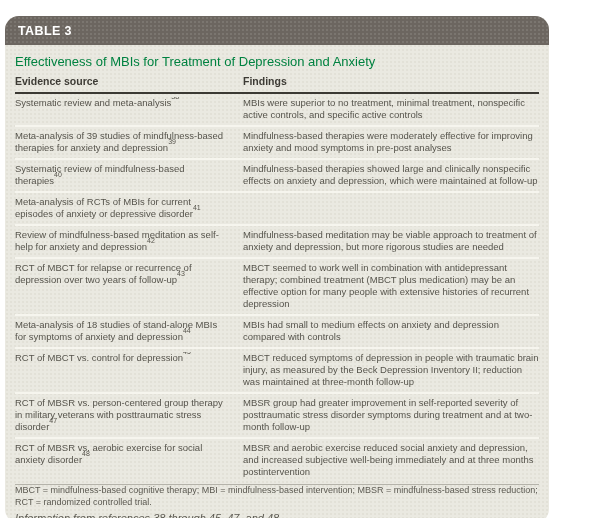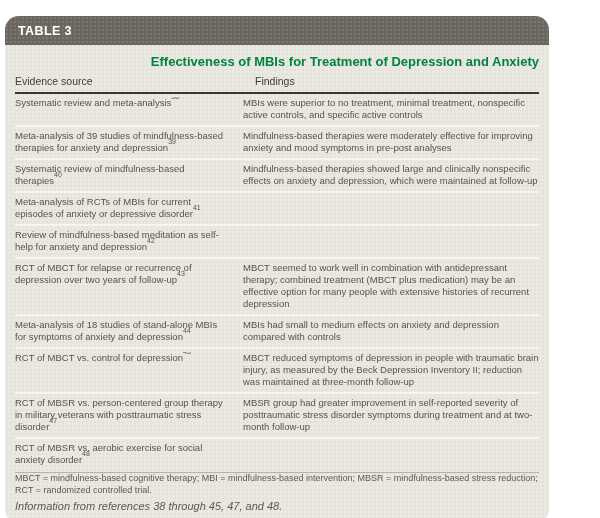--- a/index.html
+++ b/index.html
@@ -32,30 +32,29 @@
   .table-tag {
     color: #ffffff;
     font-size: 12.5px;
     font-weight: bold;
     letter-spacing: 0.4px;
   }
   .card-body { padding: 0 10px; }
   .title {
     color: #008240;
     font-size: 13px;
-    font-weight: bold;
+    font-weight: normal;
     margin: 9px 0 6px 0;
-    text-align: right;
   }
   .colheads {
     display: grid;
     grid-template-columns: 214px 1fr;
-    column-gap: 26px;
+    column-gap: 14px;
     font-size: 10.5px;
-    font-weight: normal;
+    font-weight: bold;
     color: #3d3b35;
     padding-bottom: 5px;
     border-bottom: 2px solid #3b3933;
   }
   .row {
     display: grid;
     grid-template-columns: 214px 1fr;
     column-gap: 14px;
     padding: 3px 0 4px 0;
     border-top: 2px solid #f6f5ee;
@@ -115,20 +114,21 @@
     <div class="cell"><span class="ev-text">Systematic review of mindfulness-based therapies</span><sup class="ref">40</sup></div>
     <div class="cell"><span class="fi-text">Mindfulness-based therapies showed large and clinically nonspecific effects on anxiety and depression, which were maintained at follow-up</span></div>
   </div>
 
   <div class="row">
     <div class="cell"><span class="ev-text">Meta-analysis of RCTs of MBIs for current episodes of anxiety or depressive disorder</span><sup class="ref">41</sup></div>
   </div>
 
   <div class="row">
     <div class="cell"><span class="ev-text">Review of mindfulness-based meditation as self-help for anxiety and depression</span><sup class="ref">42</sup></div>
+    <div class="cell"><span class="fi-text">Mindfulness-based meditation may be viable approach to treatment of anxiety and depression, but more rigorous studies are needed</span></div>
   </div>
 
   <div class="row">
     <div class="cell"><span class="ev-text">RCT of MBCT for relapse or recurrence of depression over two years of follow-up</span><sup class="ref">43</sup></div>
     <div class="cell"><span class="fi-text">MBCT seemed to work well in combination with antidepressant therapy; combined treatment (MBCT plus medication) may be an effective option for many people with extensive histories of recurrent depression</span></div>
   </div>
 
   <div class="row">
     <div class="cell"><span class="ev-text">Meta-analysis of 18 studies of stand-alone MBIs for symptoms of anxiety and depression</span><sup class="ref">44</sup></div>
     <div class="cell"><span class="fi-text">MBIs had small to medium effects on anxiety and depression compared with controls</span></div>
@@ -139,20 +139,21 @@
     <div class="cell"><span class="fi-text">MBCT reduced symptoms of depression in people with traumatic brain injury, as measured by the Beck Depression Inventory II; reduction was maintained at three-month follow-up</span></div>
   </div>
 
   <div class="row">
     <div class="cell"><span class="ev-text">RCT of MBSR vs. person-centered group therapy in military veterans with posttraumatic stress disorder</span><sup class="ref">47</sup></div>
     <div class="cell"><span class="fi-text">MBSR group had greater improvement in self-reported severity of posttraumatic stress disorder symptoms during treatment and at two-month follow-up</span></div>
   </div>
 
   <div class="row">
     <div class="cell"><span class="ev-text">RCT of MBSR vs. aerobic exercise for social anxiety disorder</span><sup class="ref">48</sup></div>
+    <div class="cell"><span class="fi-text">MBSR and aerobic exercise reduced social anxiety and depression, and increased subjective well-being immediately and at three months postintervention</span></div>
   </div>
 </div>
     <div class="footnotes">
       <p class="abbr">MBCT = mindfulness-based cognitive therapy; MBI = mindfulness-based intervention; MBSR = mindfulness-based stress reduction; RCT = randomized controlled trial.</p>
       <p class="source">Information from references 38 through 45, 47, and 48.</p>
     </div>
   </div>
 </div>
 
 </body></html>

